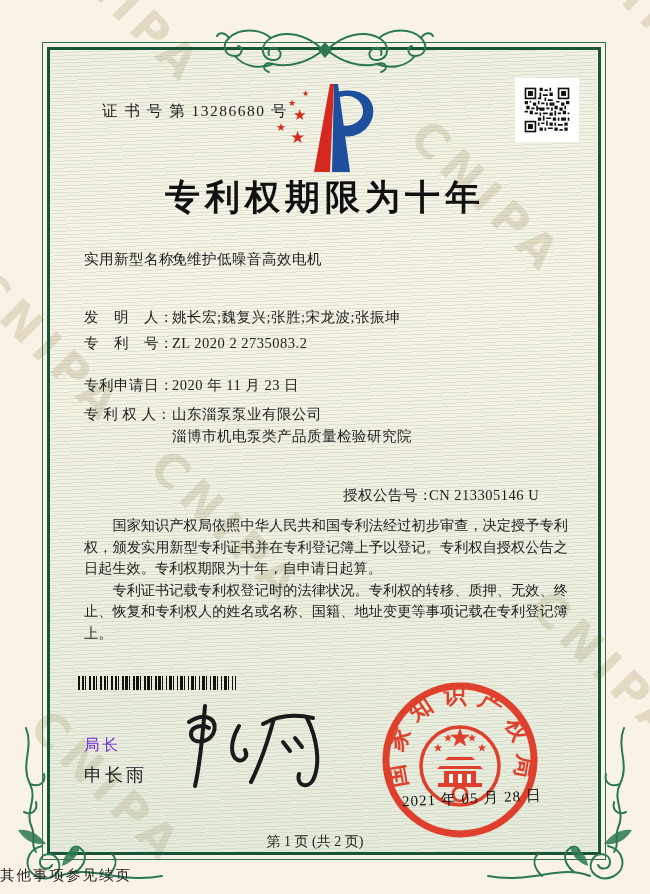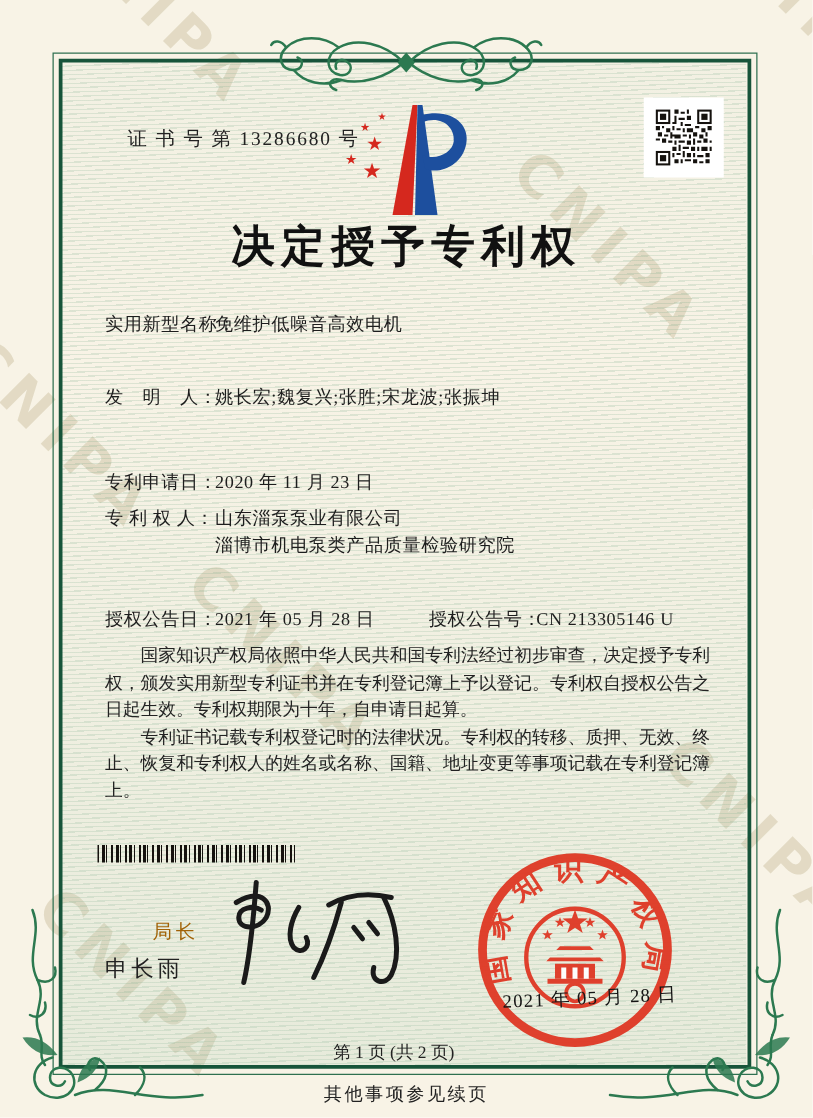--- a/index.html
+++ b/index.html
@@ -48,32 +48,32 @@
   .rowb{position:absolute;left:323px;font-size:14.5px;color:#1d1d1d;white-space:nowrap;letter-spacing:0.5px;}
   .rowb .lbl{display:inline-block;width:86px;margin-left:20px;}
 
   .paras{position:absolute;left:84px;top:515px;width:484px;font-size:14.2px;
       line-height:21.5px;color:#222;text-align:justify;}
   .paras p{margin:0;text-indent:2em;}
 
   .barcode{position:absolute;left:78px;top:676px;width:158px;height:14px;
       background:repeating-linear-gradient(90deg,#15120e 0 1.5px,transparent 1.5px 3.5px,#15120e 3.5px 6px,transparent 6px 7px,#15120e 7px 7.8px,transparent 7.8px 11px);}
 
-  .signoff-role{position:absolute;left:84px;top:735px;font-size:15.5px;letter-spacing:3px;color:#a16207;
-      font-family:"Liberation Sans","DejaVu Sans",sans-serif;margin-left:38px;}
+  .signoff-role{position:absolute;left:84px;top:735px;font-size:15.5px;letter-spacing:3px;color:#6d28d9;
+      font-family:"Liberation Sans","DejaVu Sans",sans-serif;}
   .signoff-name{position:absolute;left:84px;top:763px;font-size:18px;letter-spacing:3px;color:#222;
       font-family:"Liberation Sans","DejaVu Sans",sans-serif;}
   .signature{position:absolute;left:175px;top:700px;width:150px;height:90px;}
 
   .seal{position:absolute;left:378px;top:678px;width:164px;height:164px;opacity:0.93;}
   .seal-date{position:absolute;left:402px;top:789px;width:150px;font-size:15px;color:#141414;
       letter-spacing:1px;transform:rotate(-2.5deg);white-space:nowrap;}
 
   .footer-page{position:absolute;left:0;top:833px;width:630px;text-align:center;font-size:14px;color:#222;}
-  .footer-note{position:absolute;left:0;top:866px;width:650px;text-align:center;font-size:14.5px;
+  .footer-note{position:absolute;left:0;top:866px;width:650px;font-size:14.5px;
       letter-spacing:2px;color:#222;}
 </style>
 </head>
 <body>
 
 <div class="page">
 
   <span class="wm" style="left:30px;top:-20px">CNIPA</span>
   <span class="wm" style="left:540px;top:-30px">CNIPA</span>
   <span class="wm" style="left:390px;top:170px">CNIPA</span>
@@ -161,38 +161,38 @@
         </g>
         <g fill="#15120e">
           <rect x="3" y="3" width="3" height="3"></rect>
             <rect x="23" y="3" width="3" height="3"></rect>
             <rect x="3" y="23" width="3" height="3"></rect>
           <path d="M10 1h2v2h-2z M13 2h2v1h-2z M16 1h1v2h-1z M10 4h1v3h-1z M12 5h3v1h-3z M16 4h2v2h-2z M9 7h2v1h-2z M13 7h1v2h-1z M15 8h3v1h-3z M1 9h2v2h-2z M4 9h1v1h-1z M6 10h2v2h-2z M9 9h1v2h-1z M11 10h2v1h-2z M14 10h1v2h-1z M16 10h3v2h-3z M20 9h2v1h-2z M23 10h2v2h-2z M26 9h2v2h-2z M2 12h2v2h-2z M5 13h2v1h-2z M8 12h1v3h-1z M10 13h3v2h-3z M14 13h2v1h-2z M17 13h1v2h-1z M19 12h2v2h-2z M22 13h2v2h-2z M25 12h1v2h-1z M1 15h2v1h-2z M4 15h2v2h-2z M7 16h2v1h-2z M10 16h1v2h-1z M12 16h3v1h-3z M16 16h2v2h-2z M19 15h1v3h-1z M21 16h2v1h-2z M24 15h2v2h-2z M27 16h1v1h-1z M9 19h2v2h-2z M12 18h1v3h-1z M14 19h3v1h-3z M18 19h2v2h-2z M21 19h1v2h-1z M23 19h3v2h-3z M27 19h1v2h-1z M9 22h1v2h-1z M11 22h2v1h-2z M14 21h1v3h-1z M16 22h2v2h-2z M19 22h1v2h-1z M21 23h3v1h-3z M25 22h2v2h-2z M10 25h2v2h-2z M13 25h1v2h-1z M15 25h3v1h-3z M19 25h2v2h-2z M22 26h2v1h-2z M25 25h2v2h-2z M9 13h1v1h-1z"></path>
         </g>
       </svg>
     </div>
 
-    <div class="title">决定授予专利权</div>
+    <div class="title">专利权期限为十年</div>
 
     <div class="row" style="top:250px">
       <span class="lbl">实用新型名称：</span><span class="val">免维护低噪音高效电机</span>
     </div>
     <div class="row" style="top:308px">
       <span class="lbl">发　明　人：</span><span class="val">姚长宏;魏复兴;张胜;宋龙波;张振坤</span>
     </div>
+    <div class="row" style="top:334px">
+      <span class="lbl">专　利　号：</span><span class="val">ZL 2020 2 2735083.2</span>
+    </div>
     <div class="row" style="top:376px">
       <span class="lbl">专利申请日：</span><span class="val">2020 年 11 月 23 日</span>
     </div>
     <div class="row" style="top:405px">
       <span class="lbl">专 利 权 人：</span><span class="val">山东淄泵泵业有限公司</span>
     </div>
     <div class="row2" style="top:427px">淄博市机电泵类产品质量检验研究院</div>
-    <div class="row" style="top:486px">
-      <span class="lbl">授权公告日：</span><span class="val">2021 年 05 月 28 日</span>
-    </div>
     <div class="rowb" style="top:486px">
       <span class="lbl">授权公告号：</span><span class="val">CN 213305146 U</span>
     </div>
 
     <div class="paras">
       <p>国家知识产权局依照中华人民共和国专利法经过初步审查，决定授予专利权，颁发实用新型专利证书并在专利登记簿上予以登记。专利权自授权公告之日起生效。专利权期限为十年，自申请日起算。</p>
       <p>专利证书记载专利权登记时的法律状况。专利权的转移、质押、无效、终止、恢复和专利权人的姓名或名称、国籍、地址变更等事项记载在专利登记簿上。</p>
     </div>
 
     <div class="barcode"></div>

